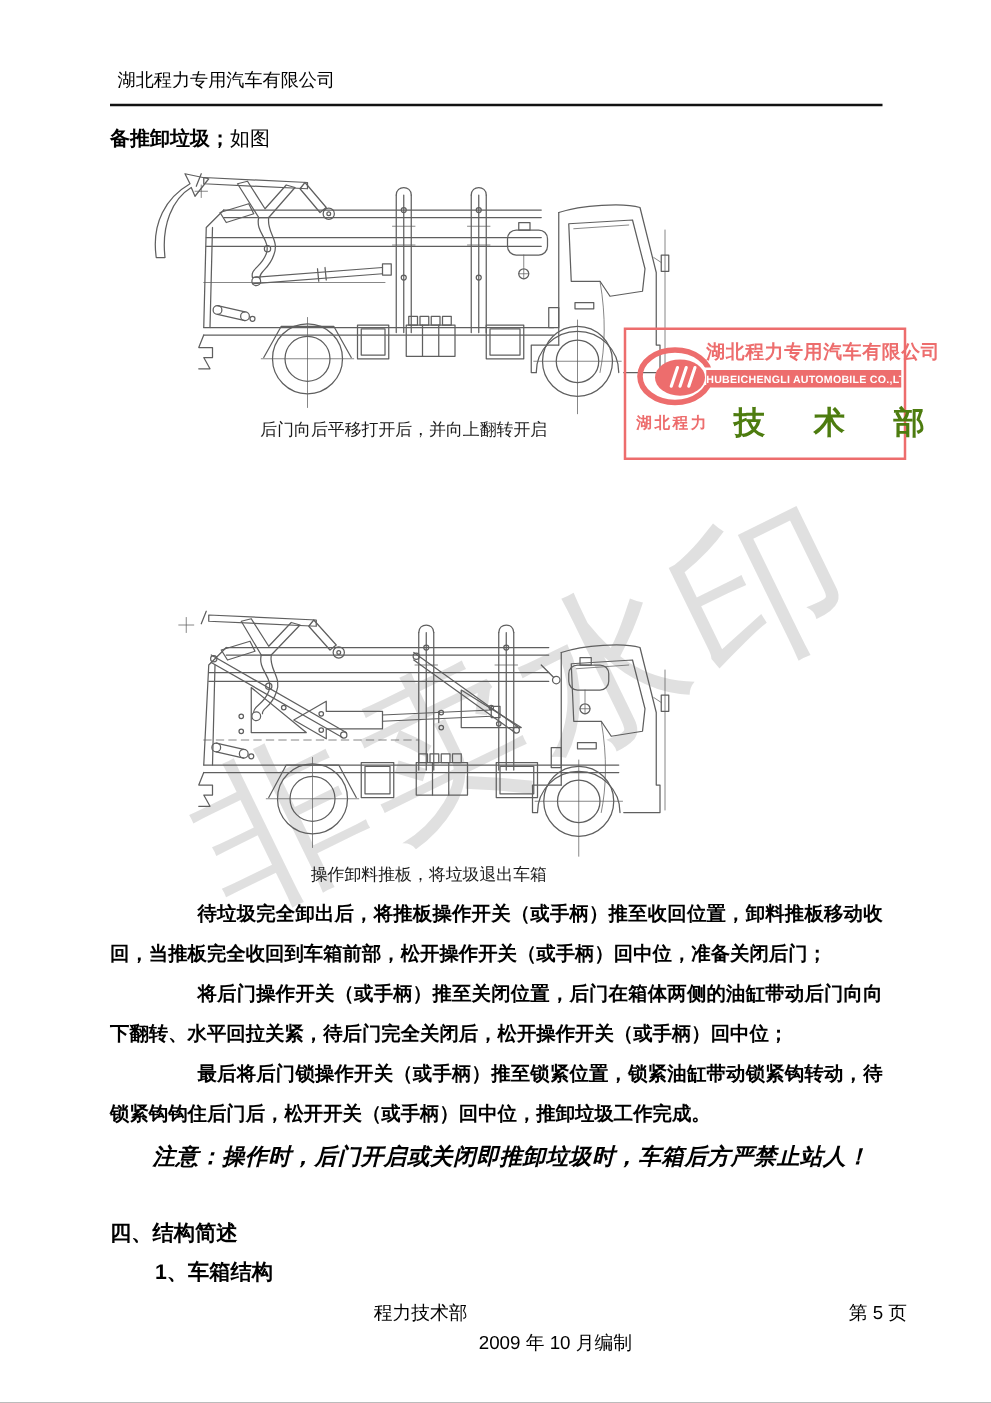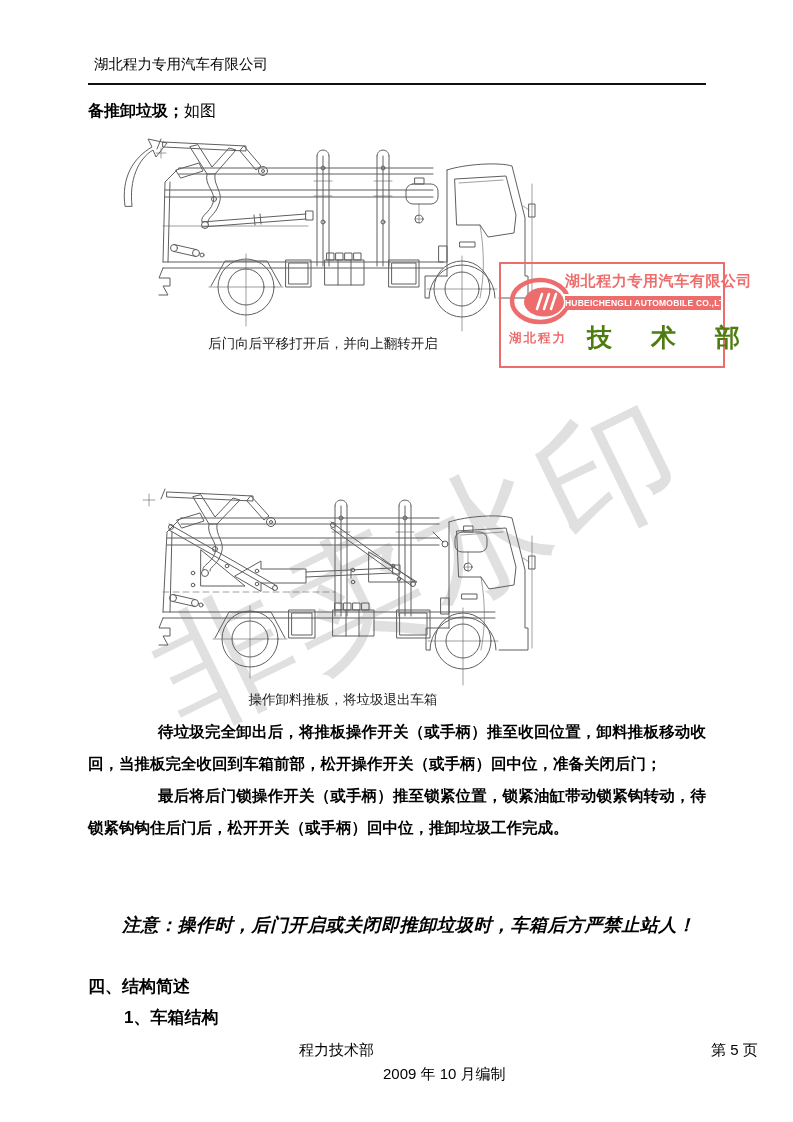--- a/index.html
+++ b/index.html
@@ -51,21 +51,21 @@
           text-align:justify;text-indent:70px;}
   .note{left:122px;top:913px;font-size:18px;font-weight:bold;font-style:italic;
         letter-spacing:.5px;z-index:3;}
   .h1{left:88px;top:975px;font-size:17px;font-weight:bold;z-index:3;}
   .h2{left:124px;top:1006px;font-size:17px;font-weight:bold;z-index:3;}
   
   .footer{position:absolute;left:0;top:1041px;width:766px;height:20px;
           font-family:Liberation Sans, sans-serif;font-size:15px;z-index:3;}
   .ft-dept{position:absolute;left:299px;}
   .ft-date{position:absolute;left:383px;margin-top:24px;}
-  .ft-page{position:absolute;left:679px;margin-left:32px;}
+  .ft-page{position:absolute;left:679px;}
 </style>
 </head>
 <body>
 
 <div class="page">
 
   <div class="watermark">非卖水印</div>
 
   <div class="abs hdr-left">湖北程力专用汽车有限公司</div>
   <div class="abs hdr-rule"></div>
@@ -290,20 +290,21 @@
           <path d="M426,82 L420,78" class="thin"></path>
         <path d="M429,56 V168" class="thin"></path>
         <path d="M338,118 h8 v16 h-8 z"></path>
       </g>
     </g>
   </svg>
   <div class="cap cap2">操作卸料推板，将垃圾退出车箱</div>
 
   <div class="flow">
     <p><span class="b">待垃圾完全卸出后，将推板操作开关（或手柄）推至收回位置，卸料推板移动收回，当推板完全收回到车箱前部，松开操作开关（或手柄）回中位，准备关闭后门；</span></p>
+    <p><span class="b">将后门操作开关（或手柄）推至关闭位置，后门在箱体两侧的油缸带动后门向向下翻转、水平回拉关紧，待后门完全关闭后，松开操作开关（或手柄）回中位；</span></p>
     <p><span class="b">最后将后门锁操作开关（或手柄）推至锁紧位置，锁紧油缸带动锁紧钩转动，待锁紧钩钩住后门后，松开开关（或手柄）回中位，推卸垃圾工作完成。</span></p>
   </div>
 
   <div class="abs note">注意：操作时，后门开启或关闭即推卸垃圾时，车箱后方严禁止站人！</div>
 
   <div class="abs h1">四、结构简述</div>
   <div class="abs h2">1、车箱结构</div>
 
   <div class="footer">
     <span class="ft-dept">程力技术部</span>

